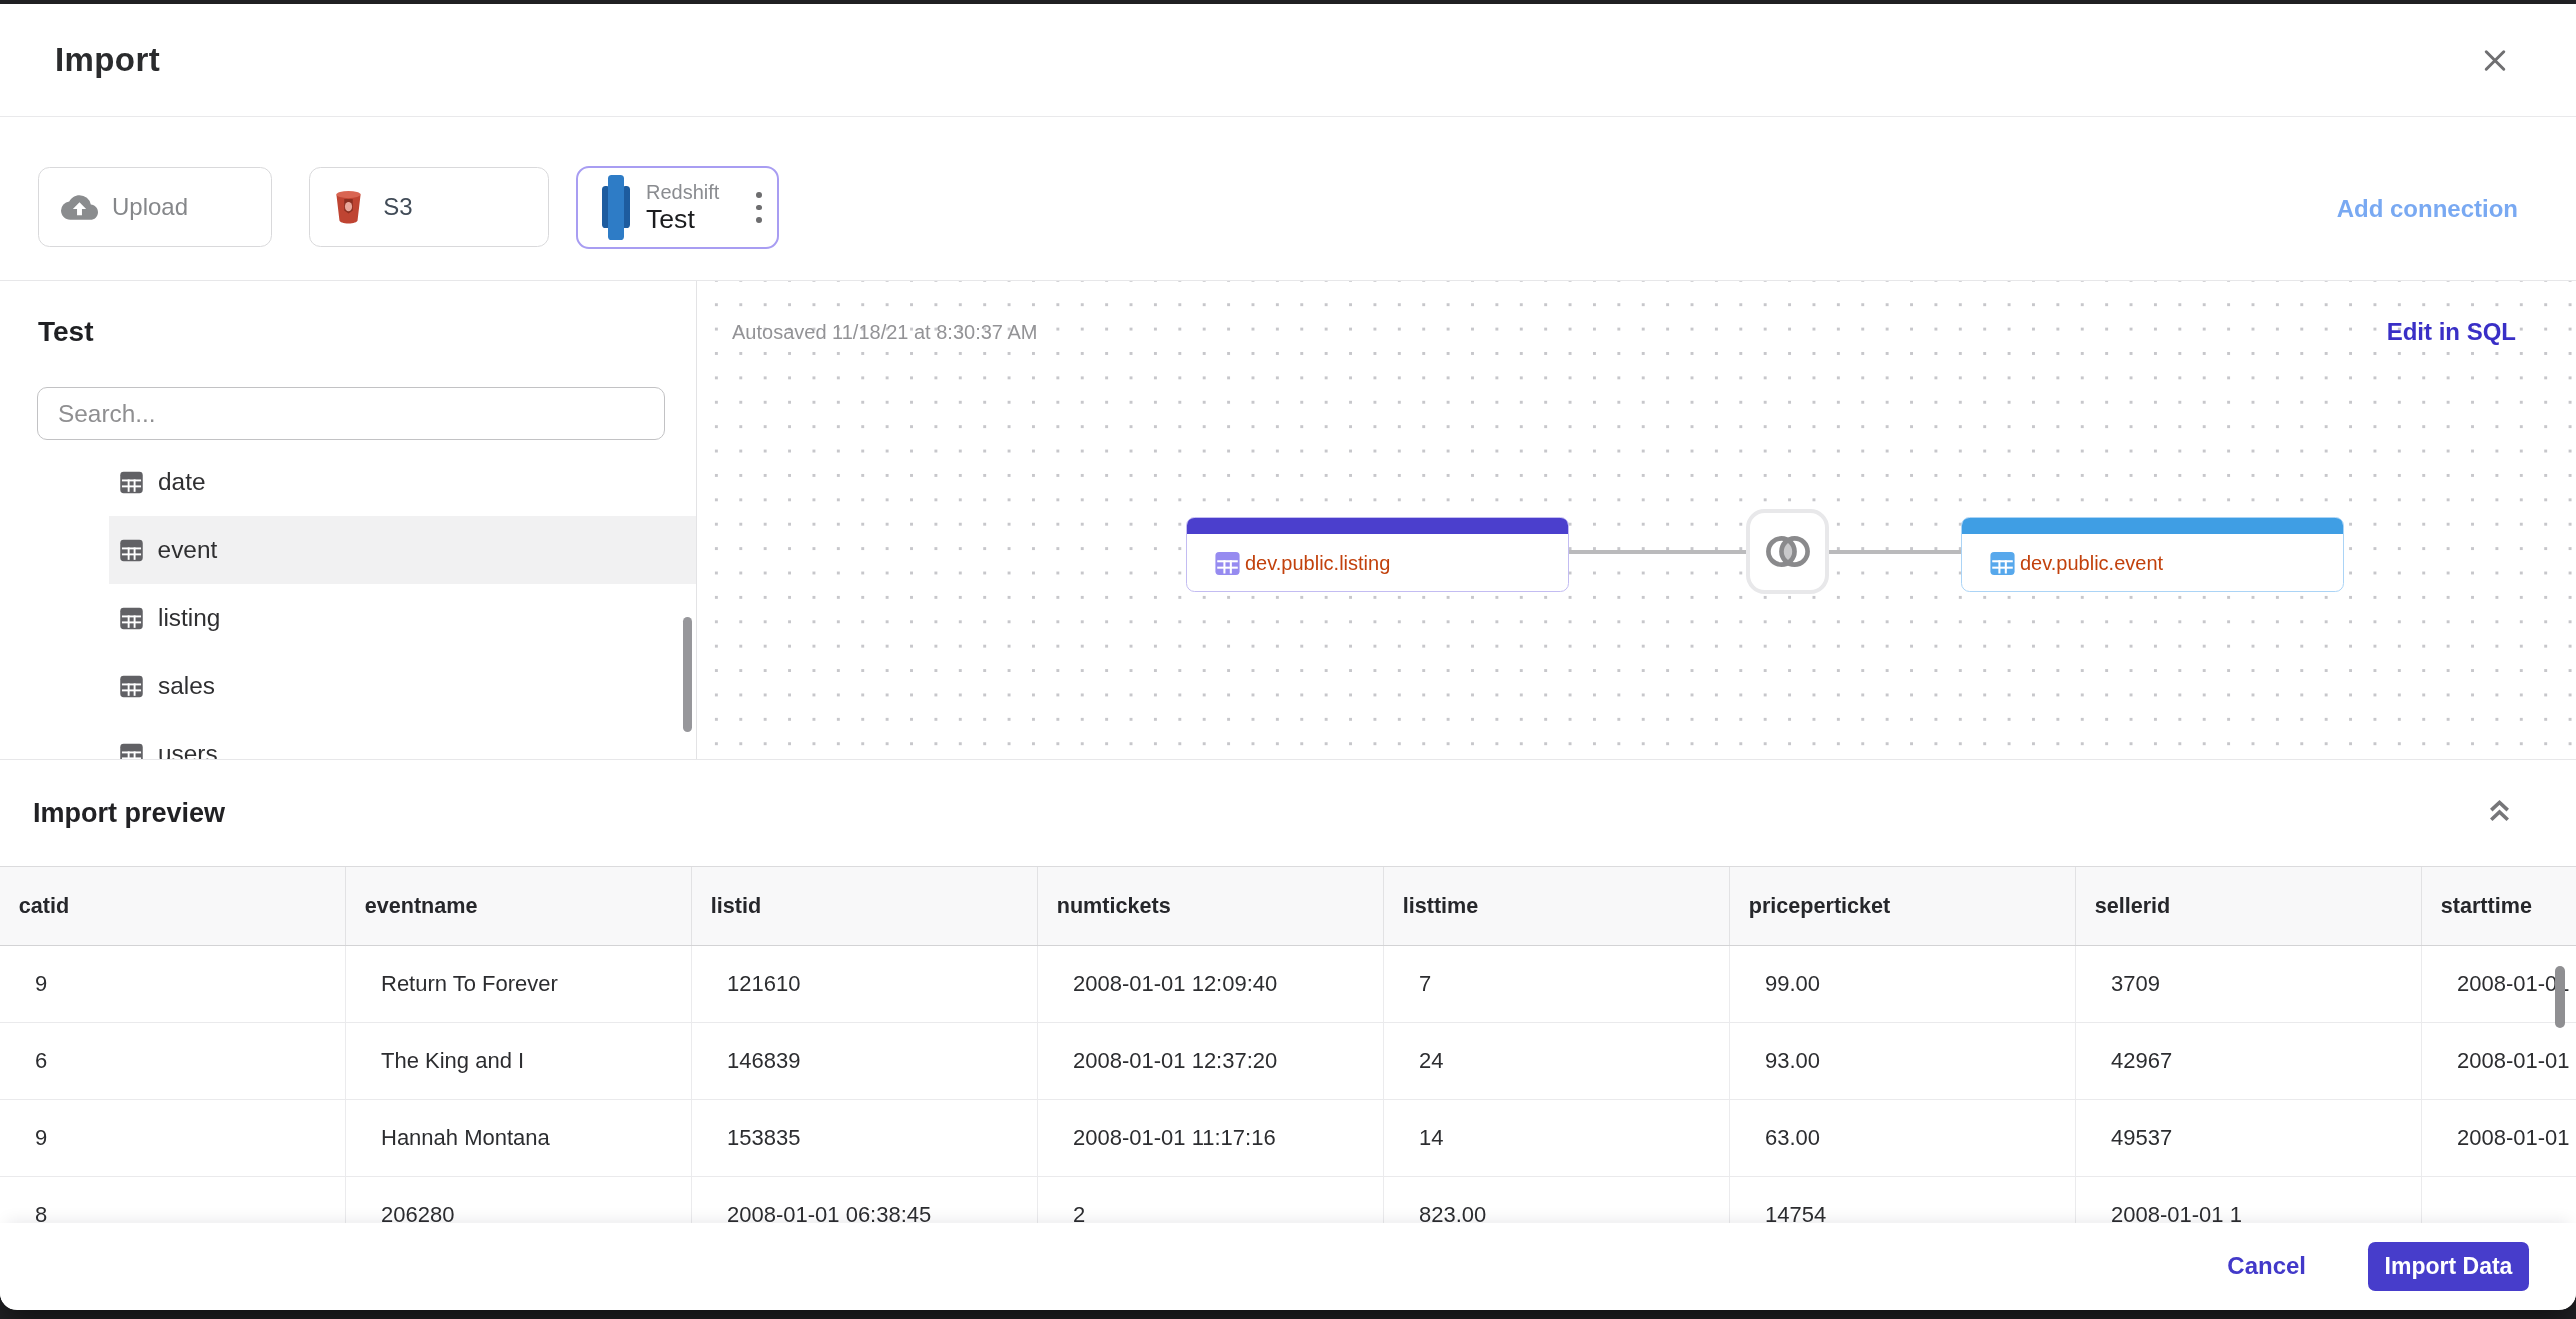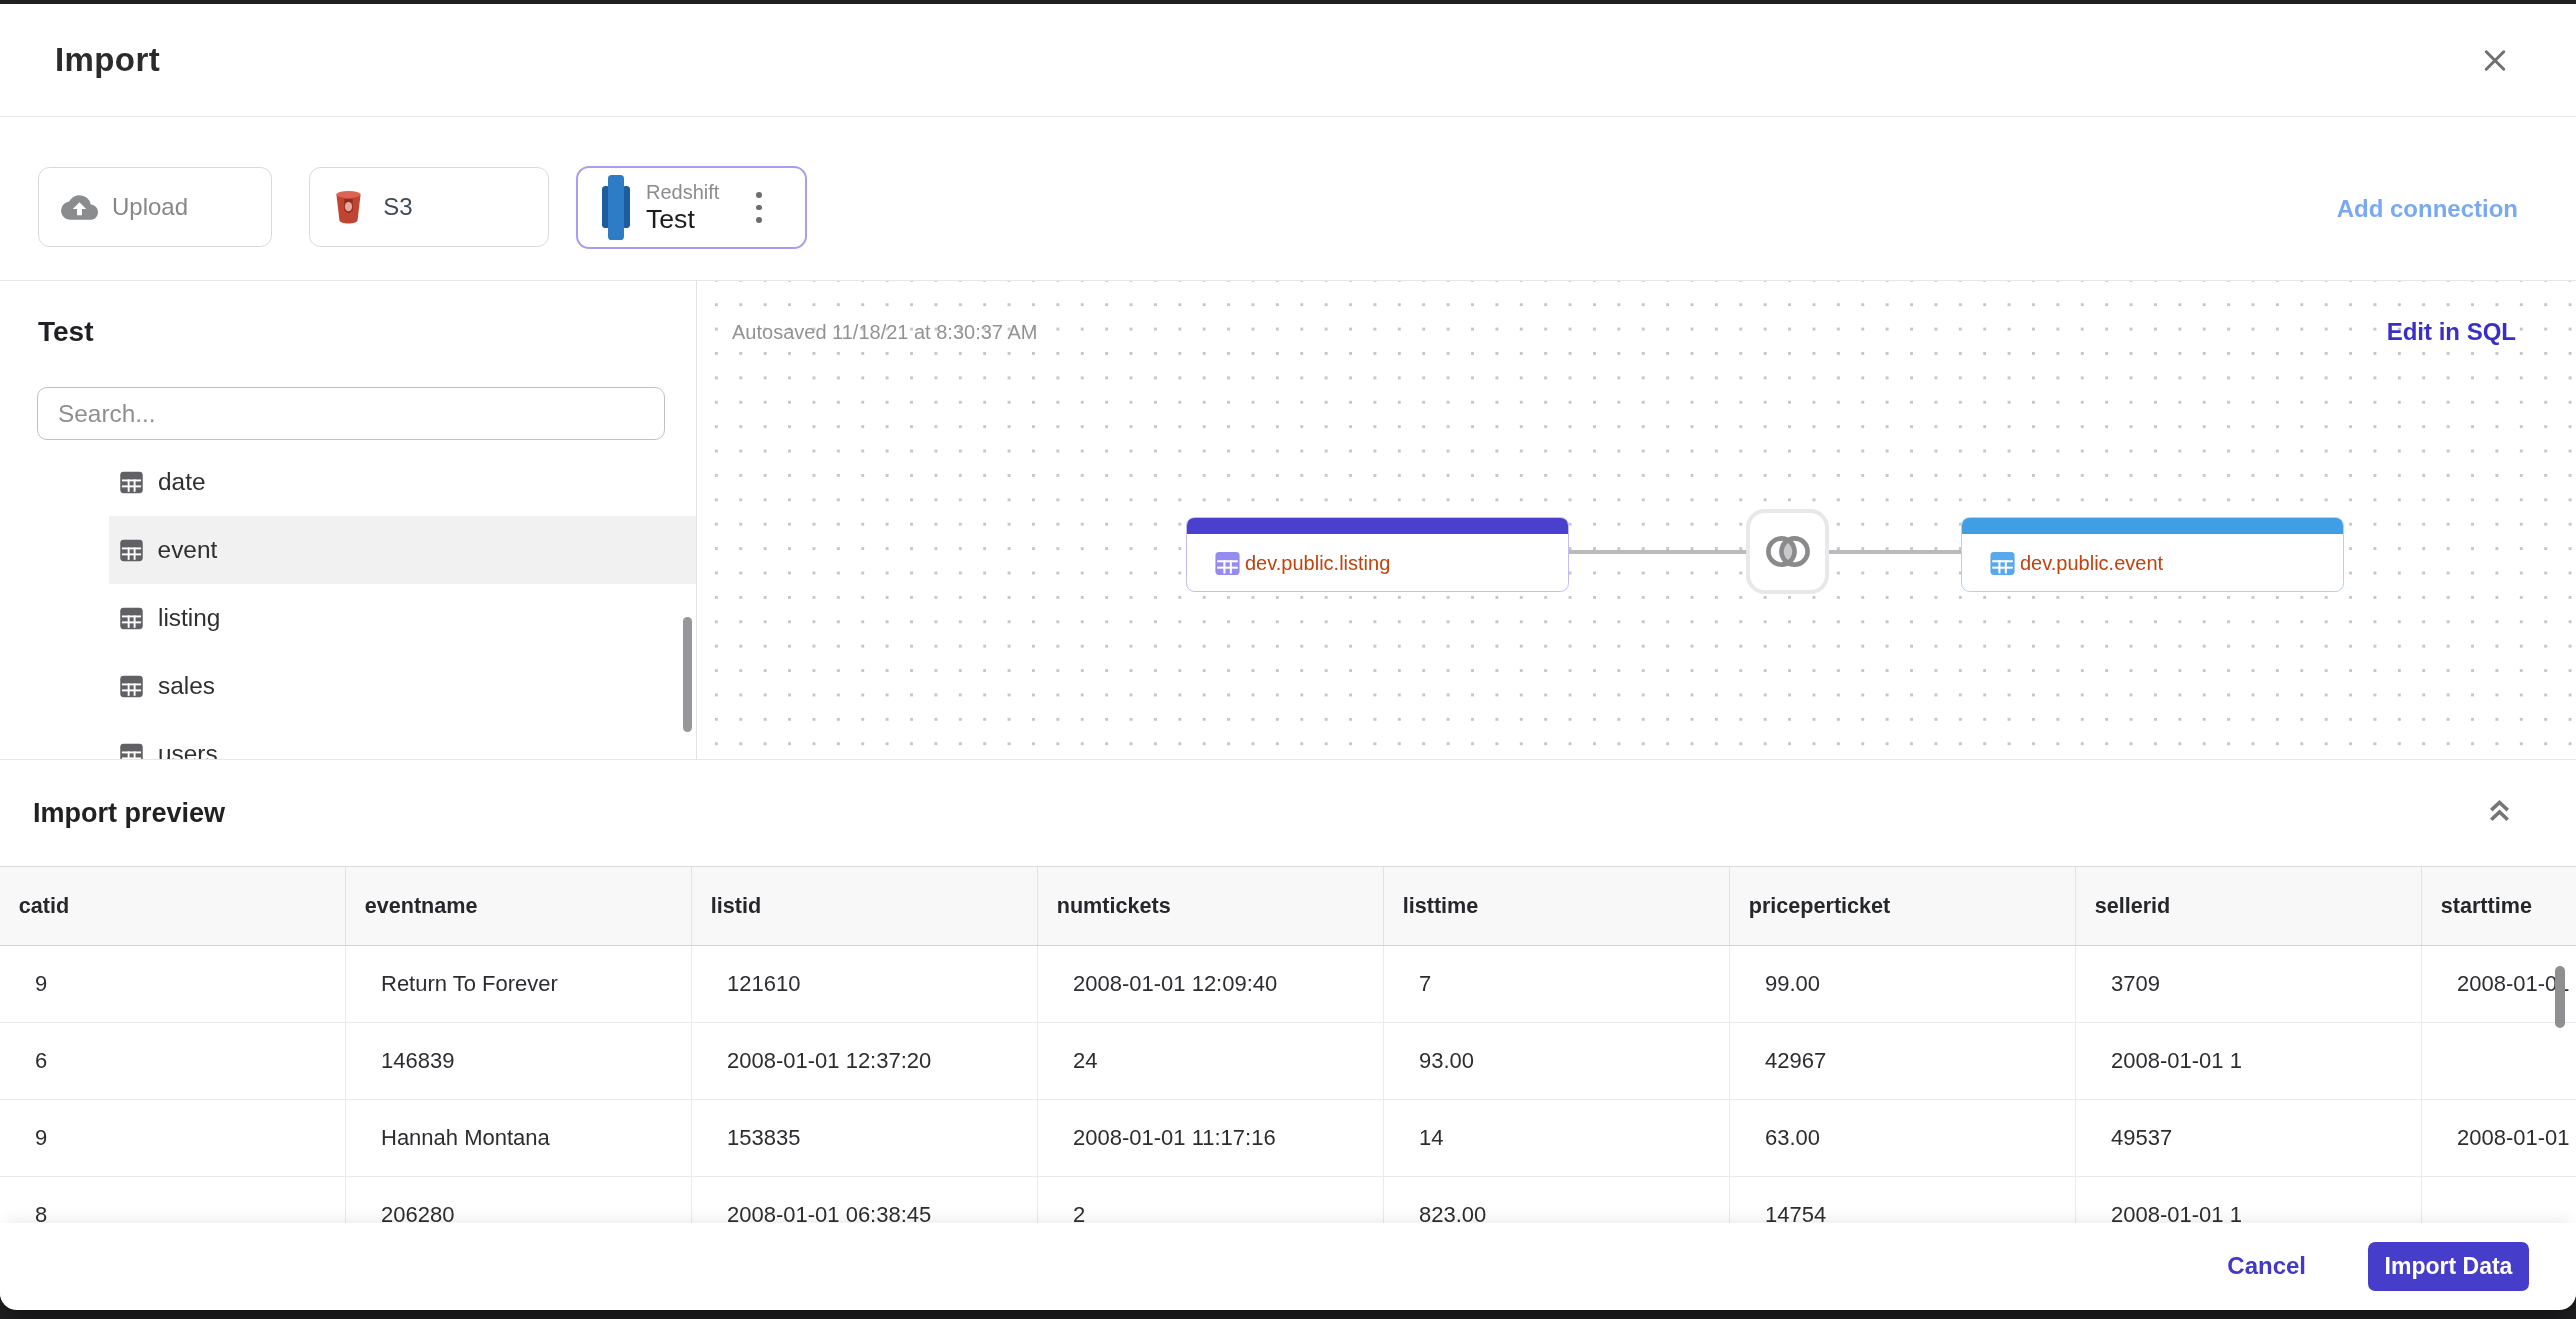--- a/index.html
+++ b/index.html
@@ -34,21 +34,21 @@
     position:absolute; top:113px; left:0; right:0; height:163px;
     padding:50px 0 0 38px; display:flex;
   }
   .src-card {
     height:80px; border:1.4px solid #d9d9db; border-radius:11.5px; background:#fff;
     display:flex; align-items:center; padding-left:21.6px; cursor:pointer;
   }
   .src-upload { width:234px; margin-right:37px; }
   .src-s3 { width:240px; margin-right:27px; }
   .src-redshift {
-    width:231px; height:83px; margin-top:-1.4px;
+    width:203px; height:83px; margin-top:-1.4px;
     border:2.2px solid #a89df2; border-radius:13px; padding-left:24.4px;
   }
   .src-label { font-size:24px; color:#85878a; margin-left:14.4px; }
   .s3-label { font-size:24px; color:#414b57; margin-left:18.7px; }
   .rs-text { margin-left:16px; display:flex; flex-direction:column; line-height:1.15; }
   .rs-type { font-size:20px; color:#8a8c90; }
   .rs-name { font-size:26.6px; color:#1b1c1e; }
   .kebab { margin-left:37px; display:flex; flex-direction:column; gap:6.5px; cursor:pointer; background:none; border:none; }
   .kebab i { width:5.8px; height:5.8px; border-radius:50%; background:#6d6d6f; display:block; }
   .redshift-logo { display:flex; align-items:center; }
@@ -318,20 +318,21 @@
         <div class="pcell">Return To Forever</div>
         <div class="pcell">121610</div>
         <div class="pcell">2008-01-01 12:09:40</div>
         <div class="pcell">7</div>
         <div class="pcell">99.00</div>
         <div class="pcell">3709</div>
         <div class="pcell">2008-01-01 1</div>
       </div>
       <div class="prow data-row">
         <div class="pcell">6</div>
+        <div class="pcell">The King and I</div>
         <div class="pcell">146839</div>
         <div class="pcell">2008-01-01 12:37:20</div>
         <div class="pcell">24</div>
         <div class="pcell">93.00</div>
         <div class="pcell">42967</div>
         <div class="pcell">2008-01-01 1</div>
       </div>
       <div class="prow data-row">
         <div class="pcell">9</div>
         <div class="pcell">Hannah Montana</div>

